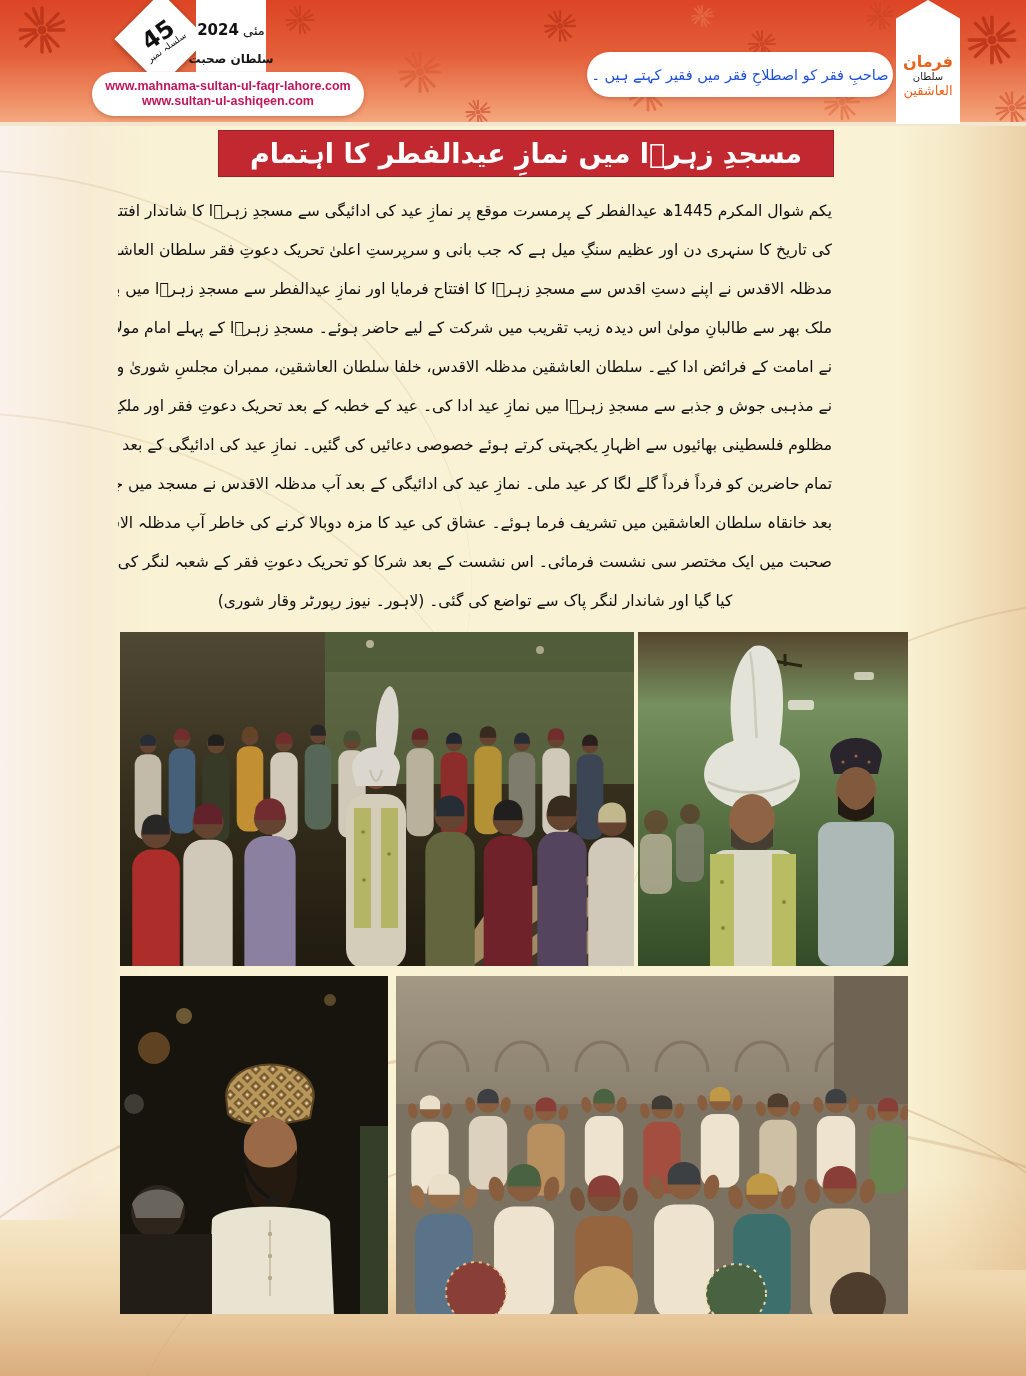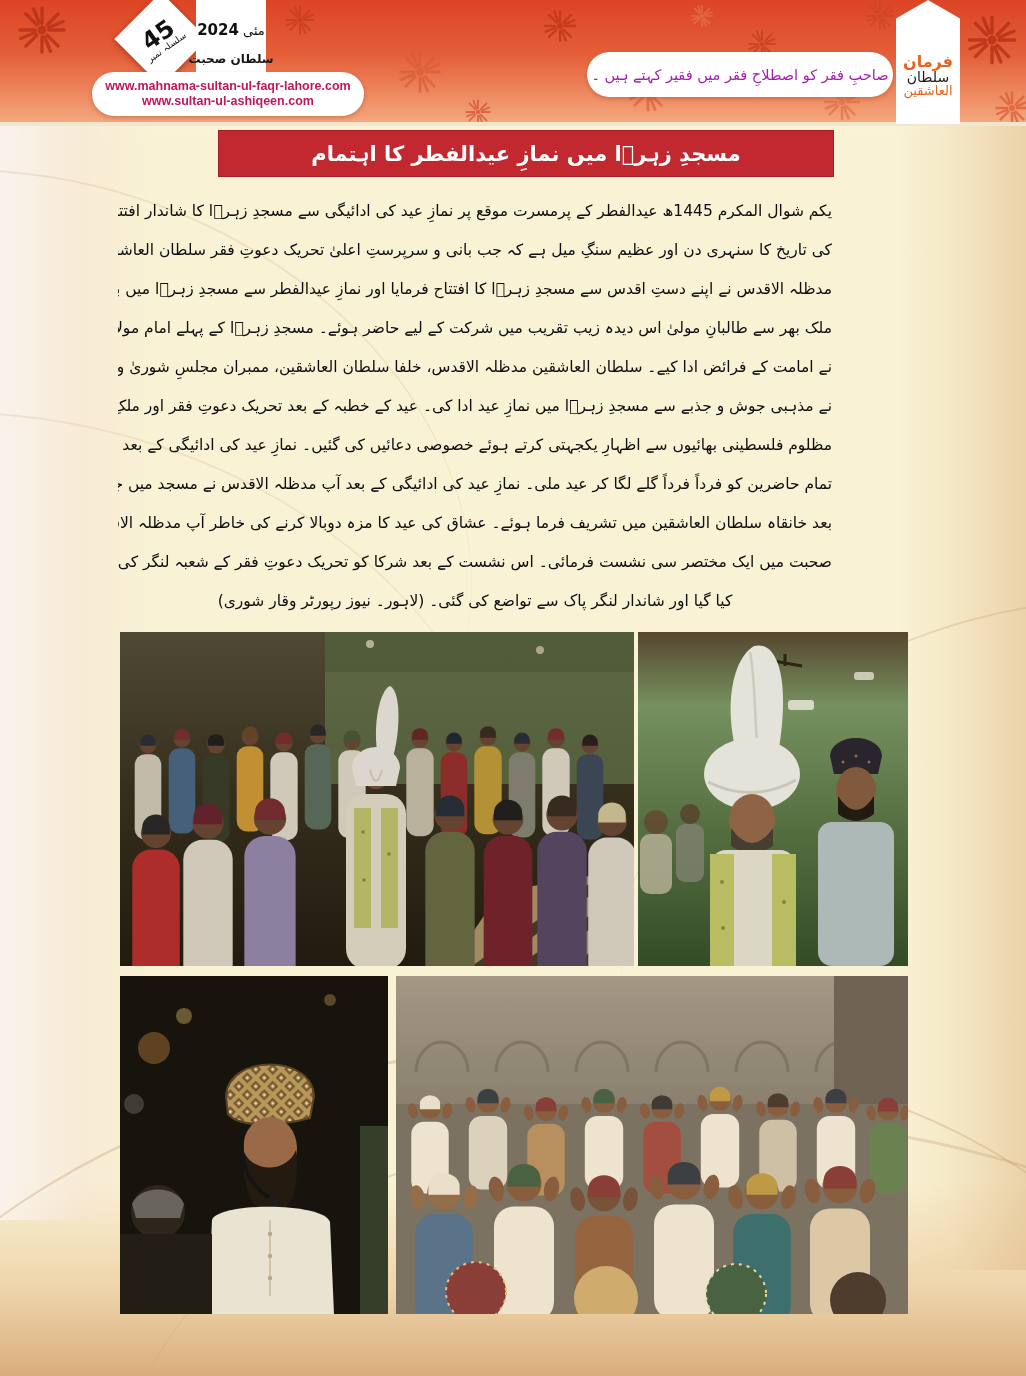--- a/index.html
+++ b/index.html
@@ -38,33 +38,33 @@
   .date b{font-size:15px;}
   .logo{direction:rtl;font-size:12px;font-weight:bold;color:#161616;white-space:nowrap;}
 
   .urlpill{position:absolute;left:92px;top:72px;width:272px;height:44px;background:#fff;border-radius:22px;
     display:flex;flex-direction:column;align-items:center;justify-content:center;box-shadow:0 2px 4px rgba(140,50,20,.35);}
   .urlpill a{color:#be185d;font-family:"Liberation Sans",sans-serif;font-weight:bold;font-size:12.5px;
     text-decoration:none;line-height:15px;white-space:nowrap;}
 
   .quotepill{position:absolute;left:587px;top:52px;width:306px;height:45px;background:#fff;border-radius:23px;
     display:flex;align-items:center;justify-content:center;box-shadow:0 2px 4px rgba(140,50,20,.3);}
-  .quotepill div{direction:rtl;color:#a21caf;font-size:14.5px;white-space:nowrap;}
+  .quotepill div{direction:rtl;color:#1d4ed8;font-size:14.5px;white-space:nowrap;}
 
   .ribbon{position:absolute;left:896px;top:0;width:64px;height:124px;background:#fff;
     clip-path:polygon(50% 0,100% 15%,100% 100%,0 100%,0 15%);
     display:flex;flex-direction:column;align-items:center;justify-content:center;padding-top:28px;box-sizing:border-box;}
   .rb1{color:#e8641e;font-weight:bold;font-size:16px;line-height:18px;}
-  .rb2{color:#1a1a1a;font-size:14px;line-height:12px;}
+  .rb2{color:#1a1a1a;font-size:10px;line-height:12px;}
   .rb3{color:#e8641e;font-weight:normal;font-size:13px;line-height:16px;}
 
   
   .titlebar{position:absolute;left:218px;top:130px;width:616px;height:47px;background:#c1282f;
     border:1px solid #a11e26;box-sizing:border-box;display:flex;align-items:center;justify-content:center;}
-  .titlebar div{direction:rtl;color:#fff;font-size:21px;font-weight:bold;white-space:nowrap;}
+  .titlebar div{direction:rtl;color:#fff;font-size:27px;font-weight:bold;white-space:nowrap;}
 
   
   .article{position:absolute;left:118px;top:192px;width:714px;direction:rtl;color:#0e0e0e;}
   .aline{font-size:15.5px;line-height:39px;white-space:nowrap;overflow:hidden;
     text-align:justify;text-align-last:justify;}
   .aline.last{text-align-last:center;}
 
   
   .photo{position:absolute;overflow:hidden;background:#222;}
   .photo svg{display:block;}

